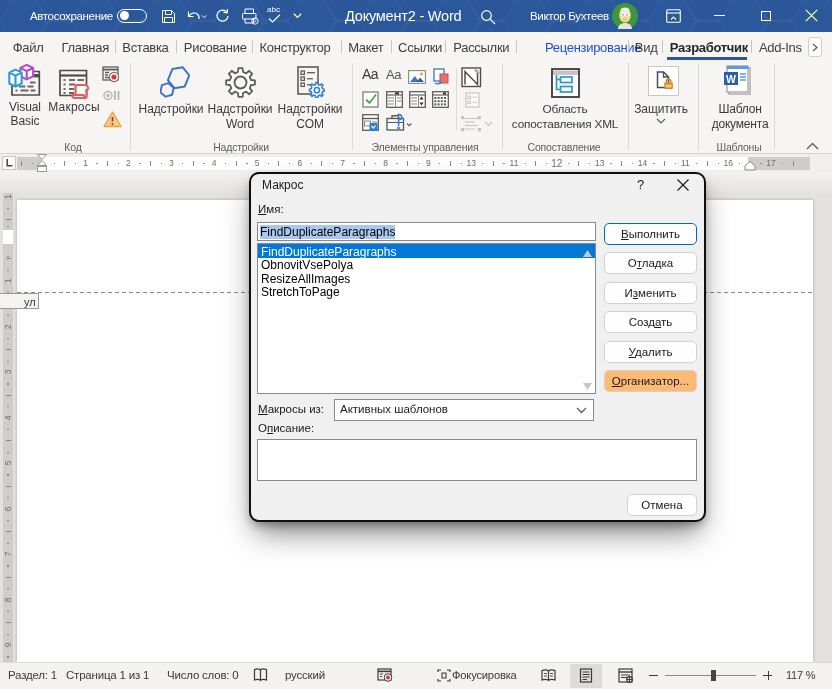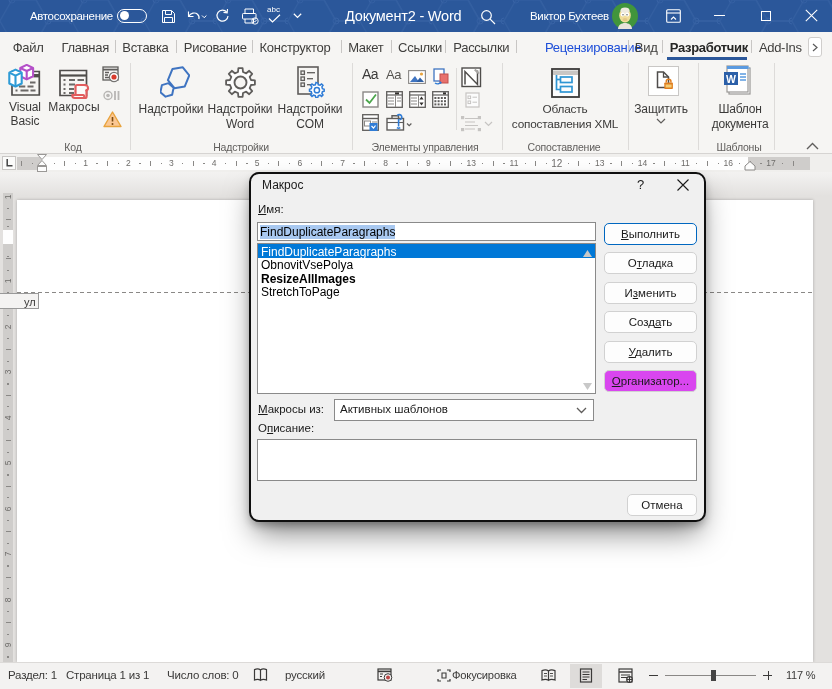--- a/index.html
+++ b/index.html
@@ -492,34 +492,34 @@
 <svg class="abs" style="left:677px;top:179px;" width="12" height="12" viewBox="0 0 12 12" stroke="#1a1a1a" stroke-width="1.1">
       <path d="M0.5 0.5 L11.5 11.5 M11.5 0.5 L0.5 11.5"></path>
     </svg>
 <div class="abs" style="left:258px;top:203px;font-size:11.5px;color:#1a1a1a;font-weight:normal;letter-spacing:0;white-space:nowrap;"><span class="u">И</span>мя:</div>
 <div class="abs" style="left:257px;top:222px;width:339px;height:19px;background:#fff;border:1px solid #8a8a8a;"></div>
 <div class="abs" style="left:260px;top:225px;font-size:12px;color:#000;"><span style="background:#a8c8f0;">FindDuplicateParagraphs</span></div>
 <div class="abs" style="left:257px;top:243px;width:339px;height:151px;background:#fff;border:1px solid #8a8a8a;"></div>
 <div class="abs" style="left:258px;top:244px;width:337px;height:14px;background:#0078d7;"></div>
 <div class="abs" style="left:261px;top:244.5px;font-size:12px;color:#fff;white-space:nowrap;">FindDuplicateParagraphs</div>
 <div class="abs" style="left:261px;top:258.0px;font-size:12px;color:#000;white-space:nowrap;">ObnovitVsePolya</div>
-<div class="abs" style="left:261px;top:271.5px;font-size:12px;color:#000;white-space:nowrap;font-weight:bold;">ResizeAllImages</div>
+<div class="abs" style="left:261px;top:271.5px;font-size:12px;color:#000;white-space:nowrap;">ResizeAllImages</div>
 <div class="abs" style="left:261px;top:285.0px;font-size:12px;color:#000;white-space:nowrap;">StretchToPage</div>
 <svg class="abs" style="left:583px;top:250px;" width="9" height="7" viewBox="0 0 9 7">
       <path d="M4.5 0 L9 7 H0 Z" fill="#c8c8c8"></path>
     </svg>
 <svg class="abs" style="left:583px;top:383px;" width="9" height="7" viewBox="0 0 9 7">
       <path d="M4.5 7 L9 0 H0 Z" fill="#c8c8c8"></path>
     </svg>
 <div class="abs" style="left:604px;top:222.5px;width:93px;height:22px;background:#fdfdfd;border:1.6px solid #0067c0;border-radius:5px;text-align:center;font-size:11.5px;color:#1a1a1a;line-height:20px;"><span class="u">В</span>ыполнить</div>
 <div class="abs" style="left:604px;top:252px;width:93px;height:22px;background:#fdfdfd;border:1px solid #d1d1d1;border-radius:5px;text-align:center;font-size:11.5px;color:#1a1a1a;line-height:20px;">О<span class="u">т</span>ладка</div>
 <div class="abs" style="left:604px;top:281.5px;width:93px;height:22px;background:#fdfdfd;border:1px solid #d1d1d1;border-radius:5px;text-align:center;font-size:11.5px;color:#1a1a1a;line-height:20px;">И<span class="u">з</span>менить</div>
 <div class="abs" style="left:604px;top:311px;width:93px;height:22px;background:#fdfdfd;border:1px solid #d1d1d1;border-radius:5px;text-align:center;font-size:11.5px;color:#1a1a1a;line-height:20px;">Созд<span class="u">а</span>ть</div>
 <div class="abs" style="left:604px;top:340.5px;width:93px;height:22px;background:#fdfdfd;border:1px solid #d1d1d1;border-radius:5px;text-align:center;font-size:11.5px;color:#1a1a1a;line-height:20px;"><span class="u">У</span>далить</div>
-<div class="abs" style="left:604px;top:370px;width:93px;height:22px;background:#d946ef;border:1px solid #d1d1d1;border-radius:5px;text-align:center;font-size:11.5px;color:#1a1a1a;line-height:20px;"><span class="u">О</span>рганизатор...</div>
+<div class="abs" style="left:604px;top:370px;width:93px;height:22px;background:#fdba74;border:1px solid #d1d1d1;border-radius:5px;text-align:center;font-size:11.5px;color:#1a1a1a;line-height:20px;"><span class="u">О</span>рганизатор...</div>
 <div class="abs" style="left:258px;top:403px;font-size:11.5px;color:#1a1a1a;font-weight:normal;letter-spacing:0;white-space:nowrap;"><span class="u">М</span>акросы из:</div>
 <div class="abs" style="left:334px;top:399px;width:260px;height:22px;background:#fff;border:1px solid #8a8a8a;"></div>
 <div class="abs" style="left:340px;top:403px;font-size:11.5px;color:#1a1a1a;font-weight:normal;letter-spacing:0;white-space:nowrap;">Активных шаблонов</div>
 <svg class="abs" style="left:576px;top:407px;" width="11" height="7" viewBox="0 0 11 7" fill="none" stroke="#5f5d5b" stroke-width="1.3">
       <path d="M1 1 L5.5 5.5 L10 1"></path>
     </svg>
 <div class="abs" style="left:258px;top:422px;font-size:11.5px;color:#1a1a1a;font-weight:normal;letter-spacing:0;white-space:nowrap;">О<span class="u">п</span>исание:</div>
 <div class="abs" style="left:257px;top:439px;width:440px;height:42px;background:#fff;border:1px solid #8a8a8a;"></div>
 <div class="abs" style="left:627px;top:493.5px;width:70px;height:22px;background:#fdfdfd;border:1px solid #d1d1d1;border-radius:5px;text-align:center;font-size:11.5px;color:#1a1a1a;line-height:20px;">Отмена</div>
 <div class="abs" style="left:0;top:662px;width:832px;height:27px;background:#f3f2f1;border-top:1px solid #dcdad8;"></div>

